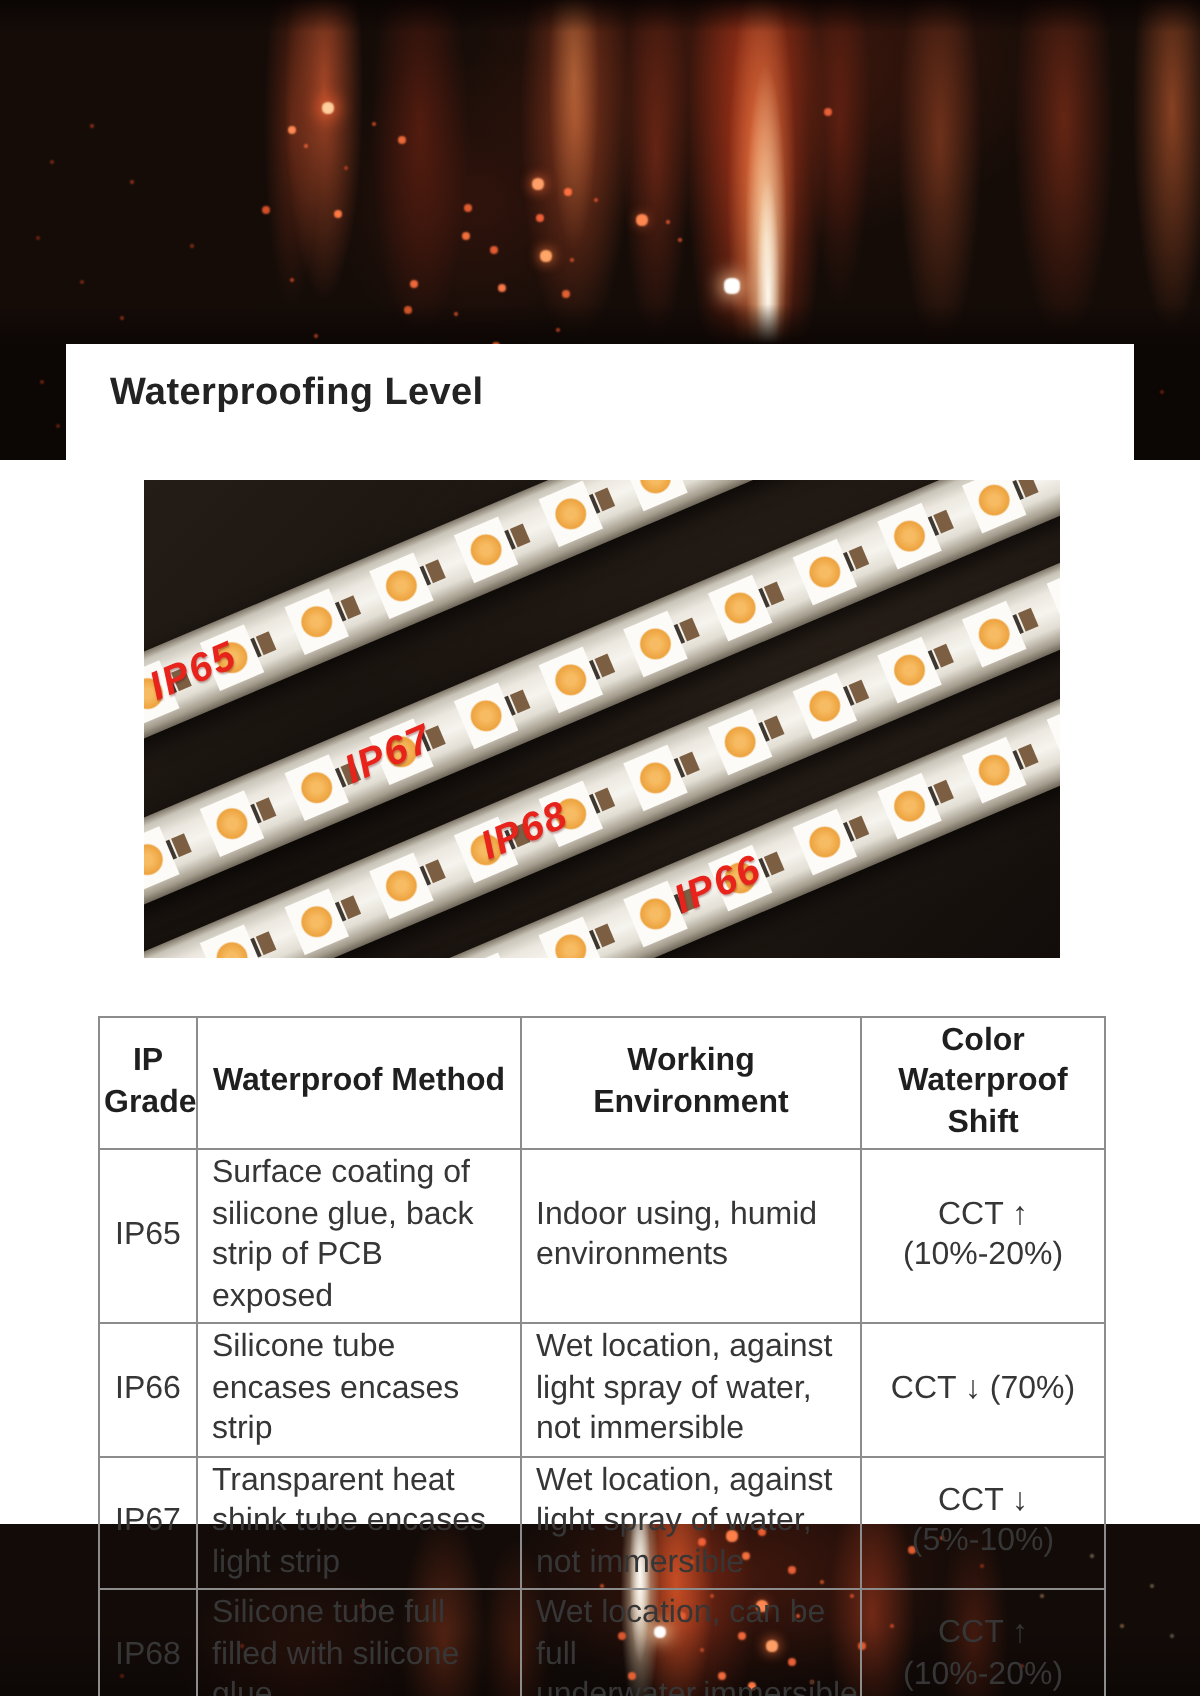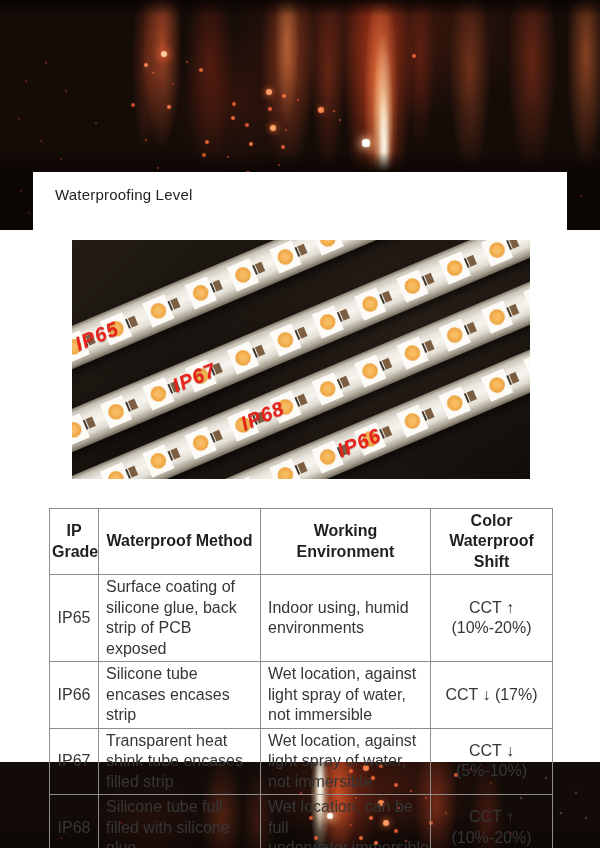--- a/index.html
+++ b/index.html
@@ -81,21 +81,21 @@
     425px 35px 1px 0 #d0522a, 430px 60px 1px 1px #e05c30, 445px 50px 1px 0 #c04a26,
     300px 30px 1px 0 #c84e28, 310px 55px 1px 1px #da5830, 315px 75px 1px 1px #e66236,
     330px 40px 1px 0 #cc5028, 455px 12px 1px 1px #e05c30, 470px 6px 1px 0 #c84e28,
     490px 20px 1px 0 #8a3018, 520px 35px 1px 0 #7a5a40, 545px 15px 1px 0 #6f6050,
     560px 50px 1px 0 #7a5a40, 575px 30px 1px 0 #6a5a48, 510px 70px 1px 0 #6f2512,
     585px 55px 1px 0 #5f554a, 180px 40px 1px 0 #7a2a14, 120px 60px 1px 0 #6f2512,
     60px 75px 1px 0 #5f2010;}
 
   
   .card{position:absolute;left:33px;top:172px;width:534px;height:590px;background:#ffffff;}
-  .title{position:absolute;left:22px;top:14px;margin:0;font-size:15px;font-weight:normal;
+  .title{position:absolute;left:22px;top:14px;margin:0;font-size:19px;font-weight:bold;
          color:#232323;letter-spacing:0.2px;}
 
   
   .strip-photo{position:absolute;left:39px;top:68px;width:458px;height:239px;overflow:hidden;
     background:
       radial-gradient(300px 200px ellipse at 70% 30%, rgba(60,48,38,.35), rgba(60,48,38,0) 75%),
       linear-gradient(135deg,#241d17 0%,#17110d 38%,#1e1712 68%,#120d0a 100%);}
   .strip{position:absolute;left:-60px;width:780px;height:40px;transform-origin:0 50%;
     transform:rotate(-23deg);
     background:linear-gradient(180deg,#7e7668 0%,#c9c4b8 10%,#ece8e0 28%,#f6f4ee 50%,
@@ -191,25 +191,25 @@
         <tr class="r-tall">
           <td class="c-grade">IP65</td>
           <td class="c-method">Surface coating of silicone glue, back strip of PCB exposed</td>
           <td class="c-env">Indoor using, humid environments</td>
           <td class="c-cct">CCT ↑ (10%-20%)</td>
         </tr>
         <tr class="r-tall">
           <td class="c-grade">IP66</td>
           <td class="c-method">Silicone tube encases encases strip</td>
           <td class="c-env">Wet location, against light spray of water, not immersible</td>
-          <td class="c-cct">CCT ↓ (17%)</td>
+          <td class="c-cct">CCT ↓ (70%)</td>
         </tr>
         <tr class="r-tall">
           <td class="c-grade">IP67</td>
-          <td class="c-method">Transparent heat shink tube encases filled strip</td>
+          <td class="c-method">Transparent heat shink tube encases light strip</td>
           <td class="c-env">Wet location, against light spray of water, not immersible</td>
           <td class="c-cct">CCT ↓ (5%-10%)</td>
         </tr>
         <tr class="r-tall">
           <td class="c-grade">IP68</td>
           <td class="c-method">Silicone tube full filled with silicone glue</td>
           <td class="c-env">Wet location, can be full underwater,immersible</td>
           <td class="c-cct">CCT ↑ (10%-20%)</td>
         </tr>
       </tbody>

